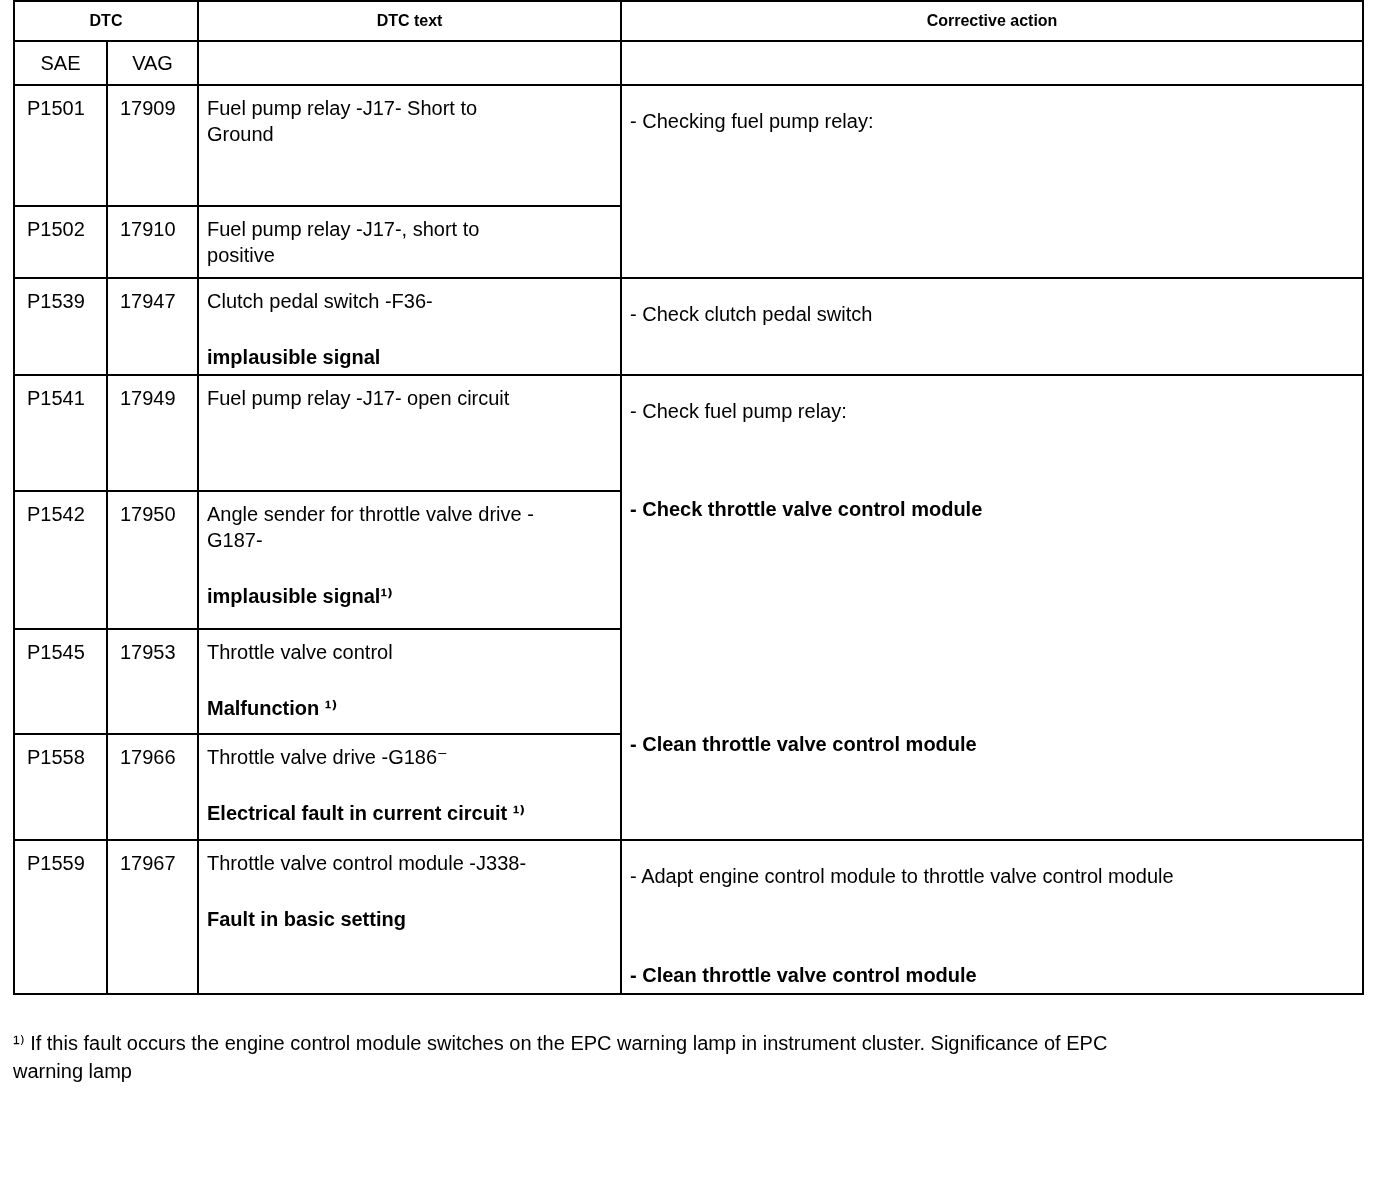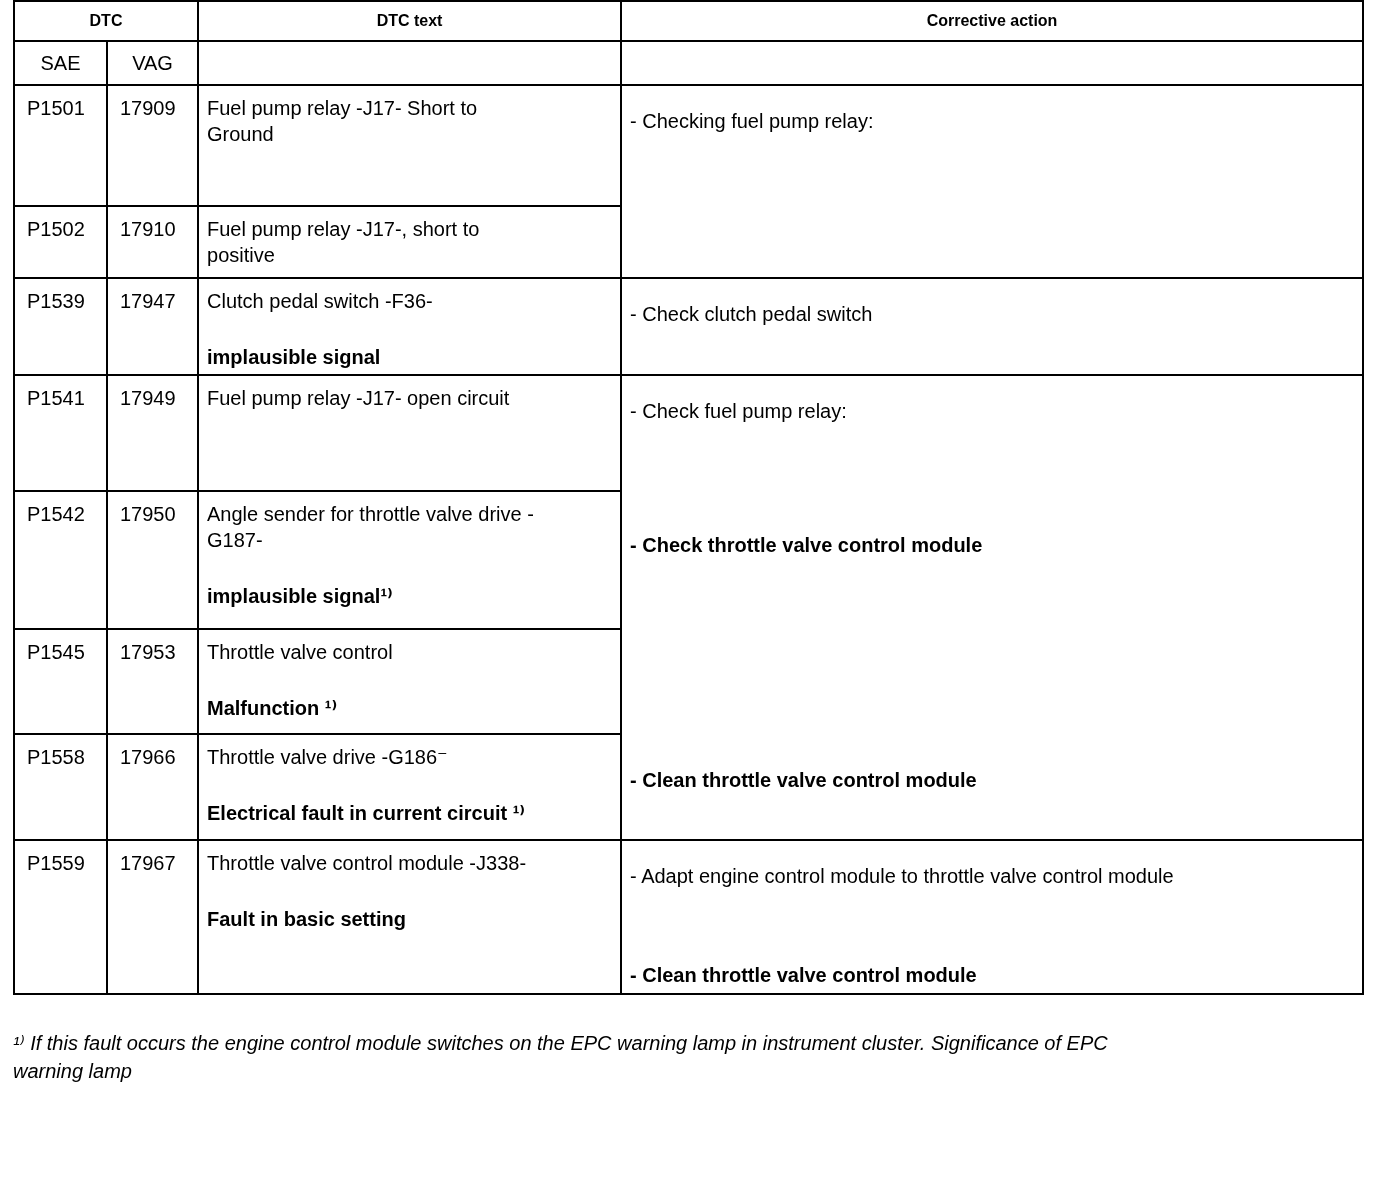--- a/index.html
+++ b/index.html
@@ -51,21 +51,20 @@
     padding:9px 8px 4px 8px;
   }
   td.code { padding-left:12px; }
   td.corr { padding-top:22px; }
   .para { white-space:pre-line; margin:0; }
   .para + .para { margin-top:30px;font-weight:bold; }
   .footnote {
     margin:34px 13px 0 13px;
     white-space:pre-line;
     line-height:28px;
-    font-style:italic;
   }
 </style>
 </head>
 <body>
 
 <div class="page">
 
 
   <table class="dtc">
     <colgroup>
@@ -123,21 +122,21 @@
     </tr>
 
     <tr style="height:116px">
       <td class="cell code">P1541</td>
       <td class="cell code">17949</td>
       <td class="cell">
         <div class="para">Fuel pump relay -J17- open circuit</div>
       </td>
       <td class="cell corr" rowspan="4">
         <div class="para">- Check fuel pump relay:</div>
-        <div class="para" style="margin-top:108px">- Check throttle valve control module</div>
+        <div class="para" style="margin-top:72px">- Check throttle valve control module</div>
         <div class="para" style="margin-top:209px">- Clean throttle valve control module</div>
       </td>
     </tr>
 
     <tr style="height:138px">
       <td class="cell code">P1542</td>
       <td class="cell code">17950</td>
       <td class="cell">
         <div class="para">Angle sender for throttle valve drive -
 G187-</div>

